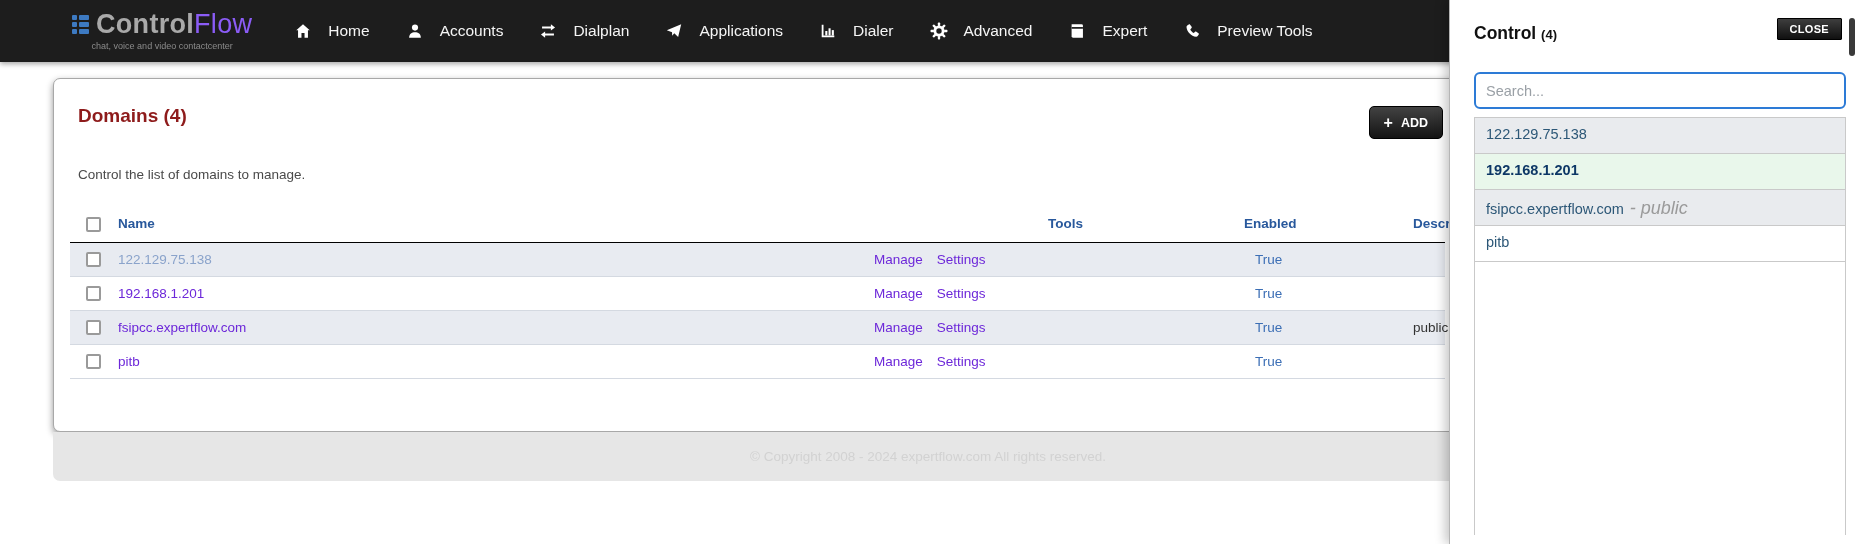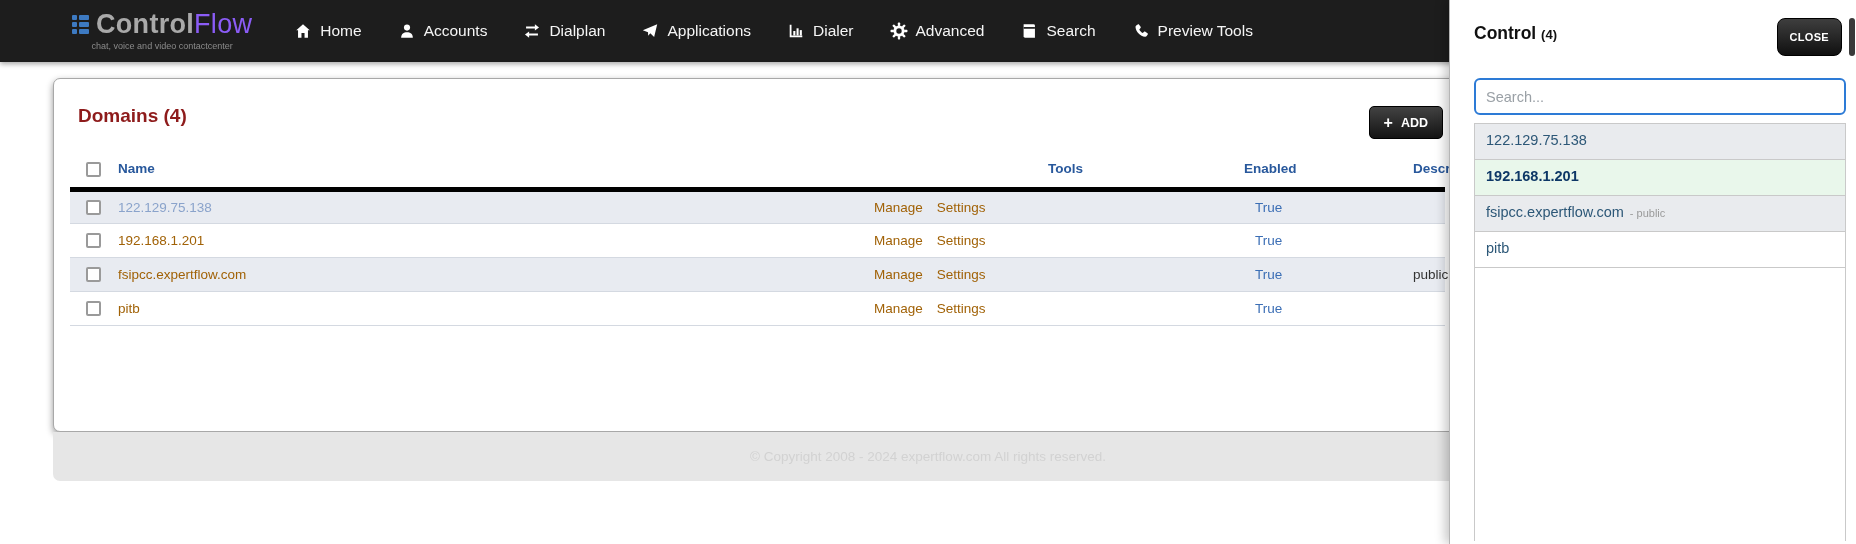--- a/index.html
+++ b/index.html
@@ -16,21 +16,21 @@
   }
   .logo { display:flex; flex-direction:column; margin-left:72px; }
   .logo-top { display:flex; align-items:center; gap:7px; }
   .logo-dots { display:grid; grid-template-columns:5px 10px; grid-auto-rows:5px; gap:2px; }
   .logo-dots span { background:#3d7ac2; border-radius:1px; display:block; }
   .logo-text { font-size:27px; font-weight:bold; letter-spacing:.3px; line-height:1; }
   .logo-expert { color:#a9a9a9; }
   .logo-flow { color:#8b5cf6; font-weight:normal; }
   .logo-tagline { color:#8b8b8b; font-size:9px; margin-top:3px; text-align:center; }
   .nav { display:flex; align-items:center; gap:36px; margin-left:42px; }
-  .nav-item { display:flex; align-items:center; gap:8px; color:#f5f5f5; font-size:15.5px; cursor:pointer; white-space:nowrap; }
+  .nav-item { display:flex; align-items:center; gap:16px; color:#f5f5f5; font-size:15.5px; cursor:pointer; white-space:nowrap; }
   .nav-item svg { width:18px; height:18px; fill:#ffffff; }
 
   
   .card {
     position:absolute; left:53px; top:78px; width:1409px; height:354px;
     background:#fff; border:1px solid #a8a8a8; border-radius:7px;
     box-shadow:0 3px 7px rgba(0,0,0,.42); padding:26px 16px 0;
   }
   .page-title { margin:0 0 0 8px; font-size:19px; font-weight:bold; color:#8e1b1b; }
   .page-desc { margin:40px 0 0 8px; font-size:13.5px; color:#4a4a4a; }
@@ -38,24 +38,24 @@
     position:absolute; top:27px; right:18px; height:33px; padding:0 14px;
     background:linear-gradient(#424242,#141414); color:#fff; font-weight:bold;
     font-size:12.5px; border:1px solid #000; border-radius:5px;
     display:flex; align-items:center; gap:8px; cursor:pointer;
     font-family:"Liberation Sans", sans-serif;
   }
   .add-plus { font-size:16px; font-weight:bold; line-height:1; }
 
   table { border-collapse:collapse; table-layout:fixed; width:100%; margin-top:26px; }
   th { text-align:left; color:#28589c; font-size:13.5px; font-weight:bold;
-       padding:8px 0 10px; border-bottom:5px solid #000000; white-space:nowrap; }
+       padding:8px 0 10px; border-bottom:1px solid #000000; white-space:nowrap; }
   td { font-size:13.5px; height:34px; padding:0; border-bottom:1px solid #d4d9e1; white-space:nowrap; }
   tr.alt td { background:#e8ebf1; }
-  .lnk { color:#a16207; text-decoration:none; cursor:pointer; }
+  .lnk { color:#6d28d9; text-decoration:none; cursor:pointer; }
   .lnk.visited { color:#8aa3cb; }
   .blue-val { color:#3b6eb5; }
   .cb { appearance:none; -webkit-appearance:none; width:15px; height:15px;
         border:2px solid #9a9a9a; border-radius:2px; background:#fff;
         margin:0 0 0 16px; vertical-align:middle; cursor:pointer; }
   .th-tools { padding-left:41px;text-align:center; }
   .td-tools { padding-left:28px; }
   .td-tools .lnk + .lnk { margin-left:14px; }
   .td-enabled { padding-left:11px; }
   .desc-val { color:#333; }
@@ -70,37 +70,37 @@
   
   .panel {
     position:absolute; right:0; top:0; width:407px; height:544px; background:#fff;
     border-left:1px solid #b5b5b5; box-shadow:-4px 0 10px rgba(0,0,0,.22);
     z-index:10; padding:18px 10px 0 24px;
   }
   .panel-header { display:flex; justify-content:space-between; align-items:flex-start; }
   .panel-title { font-size:17.5px; font-weight:bold; color:#111; line-height:30px; }
   .panel-count { font-size:13px; font-weight:bold; }
   .close-btn {
-    height:38px; padding:0 12px; background:linear-gradient(#3e3e3e,#101010);
+    height:22px; padding:0 12px; background:linear-gradient(#3e3e3e,#101010);
     color:#fff; font-size:11px; font-weight:bold; border:1px solid #000;
-    border-radius:8px; letter-spacing:.3px; cursor:pointer; margin-right:4px;
+    border-radius:1px; letter-spacing:.3px; cursor:pointer; margin-right:4px;
     font-family:"Liberation Sans", sans-serif;
   }
   .search {
     margin-top:22px; width:100%; height:37px; border:2px solid #2d7bd6;
     border-radius:6px; font-size:14.5px; padding:16px 10px; outline:none; color:#333;
     font-family:"Liberation Sans", sans-serif;
   }
   .search::placeholder { color:#9aa0a6; }
   .plist { margin-top:8px; border:1px solid #c9c9c9; border-bottom:none; min-height:418px; }
   .pitem { height:36px; display:flex; align-items:baseline; padding:8px 0 0 11px;
            font-size:14.5px; color:#2c5777; border-bottom:1px solid #c9c9c9; cursor:pointer; }
   .pitem.alt { background:#e9ebee; }
   .pitem.active { background:#e9f7eb; font-weight:bold; color:#0d3766; }
-  .pitem .suffix { color:#9a9a9a; font-size:11px; margin-left:6px; }
+  .pitem .suffix { color:#9a9a9a; font-size:18px; margin-left:6px;font-style:italic; }
   .scroll-thumb { position:absolute; right:1px; top:18px; width:6px; height:38px;
                   background:#3a3a3a; border-radius:3px; cursor:pointer; }
 </style>
 </head>
 <body>
 
 <div class="navbar">
   <div class="logo">
     <div class="logo-top">
       <div class="logo-dots">
@@ -164,37 +164,38 @@
             <rect x="8.7" y="15.6" width="2.6" height="3.8" rx="0.8" transform="rotate(-45 10 10)"></rect>
           </g>
         </svg>
       <span>Advanced</span>
     </div>
     <div class="nav-item">
       <svg viewBox="0 0 20 20">
           <path d="M4 2.5h11a1.6 1.6 0 0 1 1.6 1.6v13.4H5.6A1.6 1.6 0 0 1 4 15.9z"></path>
           <rect x="4" y="5.6" width="12.6" height="1.9" fill="#1d1d1d"></rect>
         </svg>
-      <span>Search</span>
+      <span>Expert</span>
     </div>
     <div class="nav-item">
       <svg viewBox="0 0 20 20">
           <path d="M6.4 2.7c.5-.3 1.2-.2 1.5.3l1.7 2.4c.3.4.2 1-.1 1.4L8.1 8.2c.9 1.8 2.2 3.1 3.9 4l1.4-1.4c.4-.4 1-.4 1.4-.1l2.4 1.7c.5.3.6 1 .3 1.5l-1.2 1.7c-.4.6-1.1.9-1.8.8C9.2 15.7 4.5 11 3.9 5.7c-.1-.7.2-1.4.8-1.8z"></path>
         </svg>
       <span>Preview Tools</span>
     </div>
   </div>
 </div>
 
 <div class="card">
   <h1 class="page-title">Domains (4)</h1>
   <button class="add-btn">
     <span class="add-plus">+</span>
     <span>ADD</span>
   </button>
+  <div class="page-desc">Control the list of domains to manage.</div>
 
   <table>
     <colgroup>
         <col style="width:48px">
         <col style="width:728px">
         <col style="width:398px">
         <col style="width:169px">
         <col>
       </colgroup>
     <thead>

